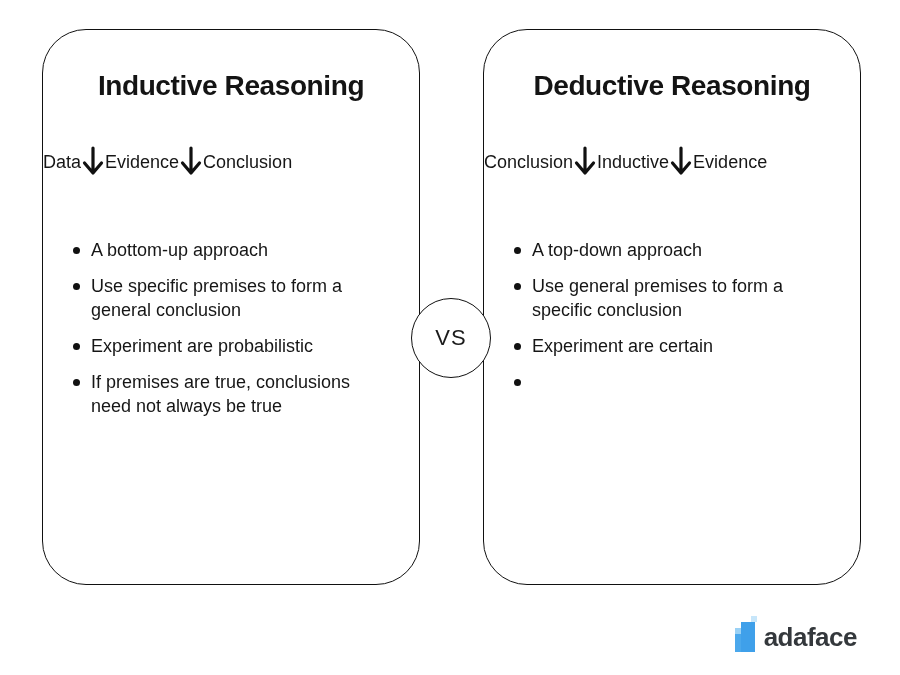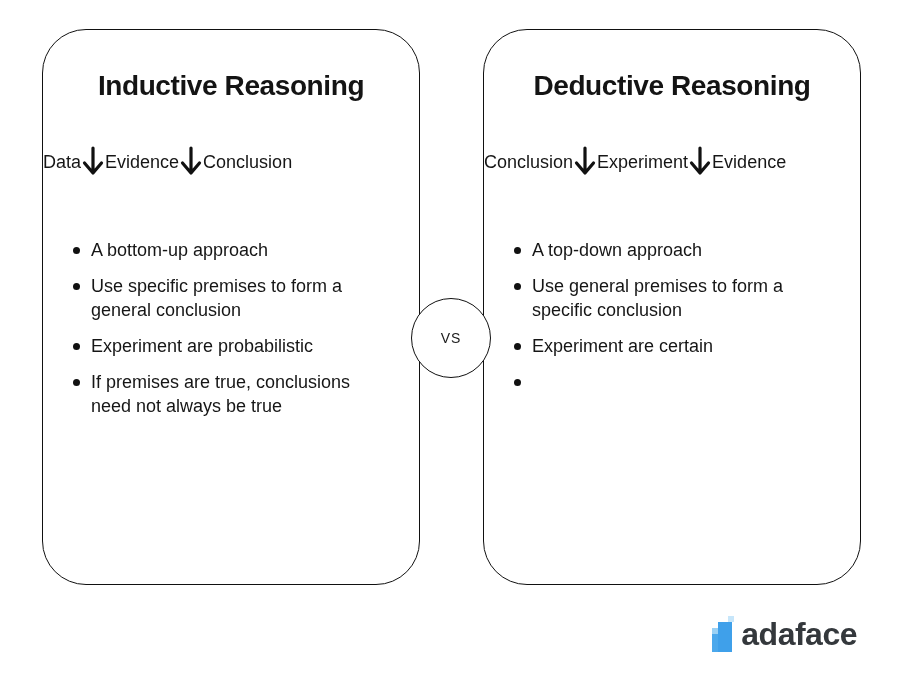--- a/index.html
+++ b/index.html
@@ -96,21 +96,21 @@
     border: 1.5px solid #111111;
     border-radius: 50%;
     background: #ffffff;
     box-sizing: border-box;
     display: flex;
     align-items: center;
     justify-content: center;
     z-index: 5;
   }
   .vs-label {
-    font-size: 14px;
+    font-size: 22px;
     letter-spacing: 1px;
     color: #1b1b1b;
   }
 
   .logo {
     position: absolute;
     right: 43px;
     bottom: 23px;
     display: flex;
     align-items: flex-end;
@@ -123,21 +123,21 @@
     display: inline-block;
   }
   .logo-icon .px {
     position: absolute;
   }
   .px-bar   { left: 8px;  top: 6px;  width: 14px; height: 30px; }
   .px-pale  { left: 18px; top: 0;    width: 6px;  height: 6px;  }
   .px-light { left: 2px;  top: 12px; width: 6px;  height: 6px;  }
   .px-mid   { left: 2px;  top: 18px; width: 6px;  height: 18px; }
   .logo-text {
-    font-size: 32px;
+    font-size: 26px;
     font-weight: bold;
     letter-spacing: -0.5px;
     line-height: 1;
     color: #34383c;
     padding-bottom: 2px;
   }
 </style>
 </head>
 <body>
 
@@ -178,21 +178,21 @@
     </ul>
   </section>
 
   <section class="card card-right">
     <h2 class="card-title">Deductive Reasoning</h2>
     <div class="flow">
       <div class="flow-item">Conclusion</div>
       <svg class="arrow-icon" width="24" height="31" viewBox="0 0 24 31">
           <path d="M12 2 V26.5 M3.5 17 L12 27 L20.5 17"></path>
         </svg>
-      <div class="flow-item">Experiment</div>
+      <div class="flow-item">Inductive</div>
       <svg class="arrow-icon" width="24" height="31" viewBox="0 0 24 31">
           <path d="M12 2 V26.5 M3.5 17 L12 27 L20.5 17"></path>
         </svg>
       <div class="flow-item">Evidence</div>
     </div>
     <ul class="bullets">
       <li class="bullet-item">
         <span class="bullet-dot"></span>
         <span class="bullet-text">A top-down approach</span>
       </li>

